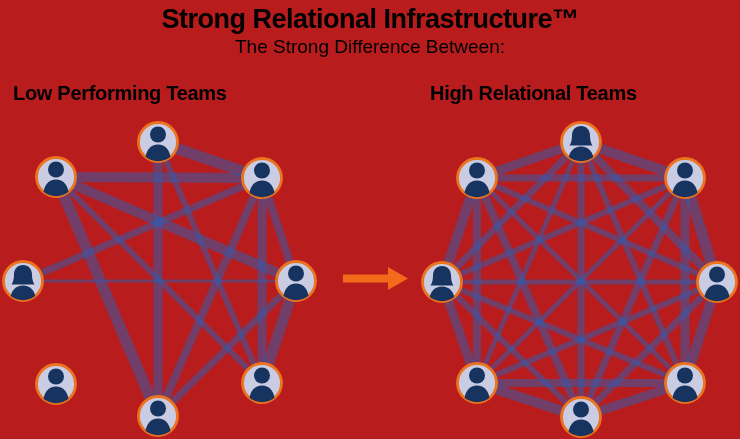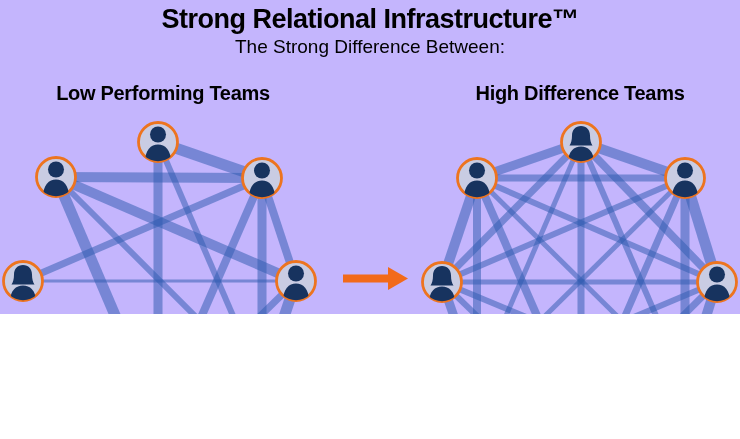--- a/index.html
+++ b/index.html
@@ -1,47 +1,47 @@
 <!DOCTYPE html>
 <html><head>
 <meta charset="utf-8">
 <style>
   html,body{margin:0;padding:0;background:#ffffff;}
   .page{
-    position:relative;width:740px;height:314px;overflow:hidden;
-    background:#c4b5fd;
+    position:relative;width:740px;height:439px;overflow:hidden;
+    background:#b91c1c;
     font-family:"Liberation Sans", sans-serif;
     color:#000;
   }
   .title{
     position:absolute;top:4px;left:0;width:740px;
     text-align:center;font-size:27px;font-weight:bold;letter-spacing:-0.5px;
     margin:0;
   }
   .subtitle{
     position:absolute;top:36px;left:0;width:740px;
     text-align:center;font-size:19px;font-weight:normal;margin:0;
   }
   .panel-label{
     position:absolute;top:82px;width:300px;margin:0;
-    text-align:center;font-size:20px;font-weight:bold;letter-spacing:-0.3px;
+    font-size:20px;font-weight:bold;letter-spacing:-0.3px;
   }
   .panel-label.low{left:13px;}
   .panel-label.high{left:430px;}
   .canvas{position:absolute;left:0;top:0;}
 </style>
 </head>
 <body>
 
 <div class="page">
 
   <h1 class="title">Strong Relational Infrastructure™</h1>
   <h2 class="subtitle">The Strong Difference Between:</h2>
   <h3 class="panel-label low">Low Performing Teams</h3>
-  <h3 class="panel-label high">High Difference Teams</h3>
+  <h3 class="panel-label high">High Relational Teams</h3>
 
   <svg id="fig" class="canvas" width="740" height="439" viewBox="0 0 740 439">
     <defs>
       <clipPath id="node-clip" clipPathUnits="userSpaceOnUse">
         <circle cx="0" cy="0" r="19.3"></circle>
       </clipPath>
       <g id="sil-male">
         <circle cx="0" cy="-7.5" r="8"></circle>
         <path d="M -13 20 C -13 8 -7 2.5 0 2.5 C 7 2.5 13 8 13 20 Z"></path>
       </g>

